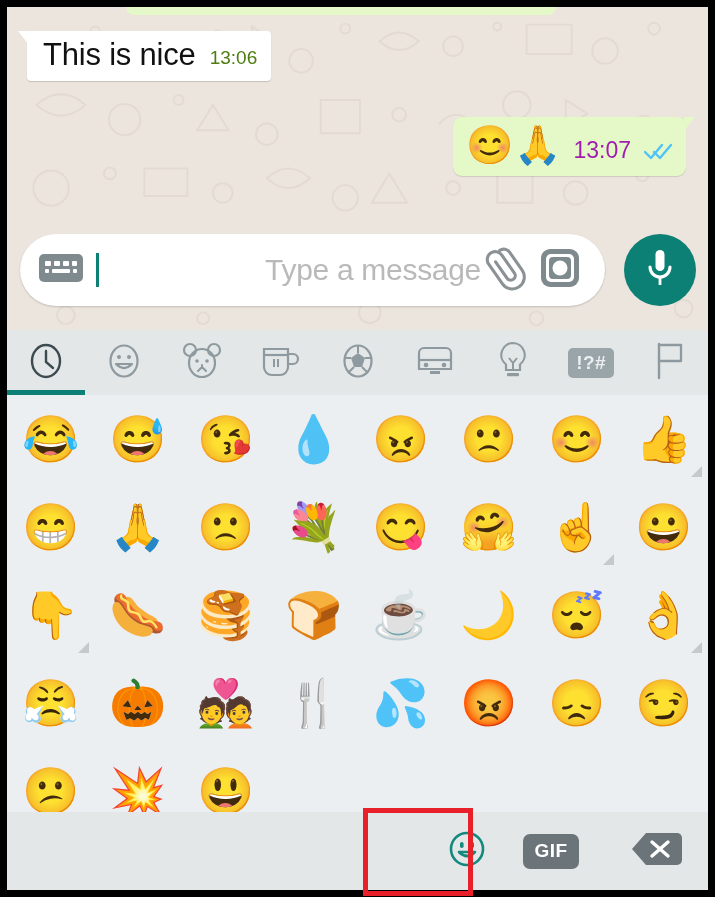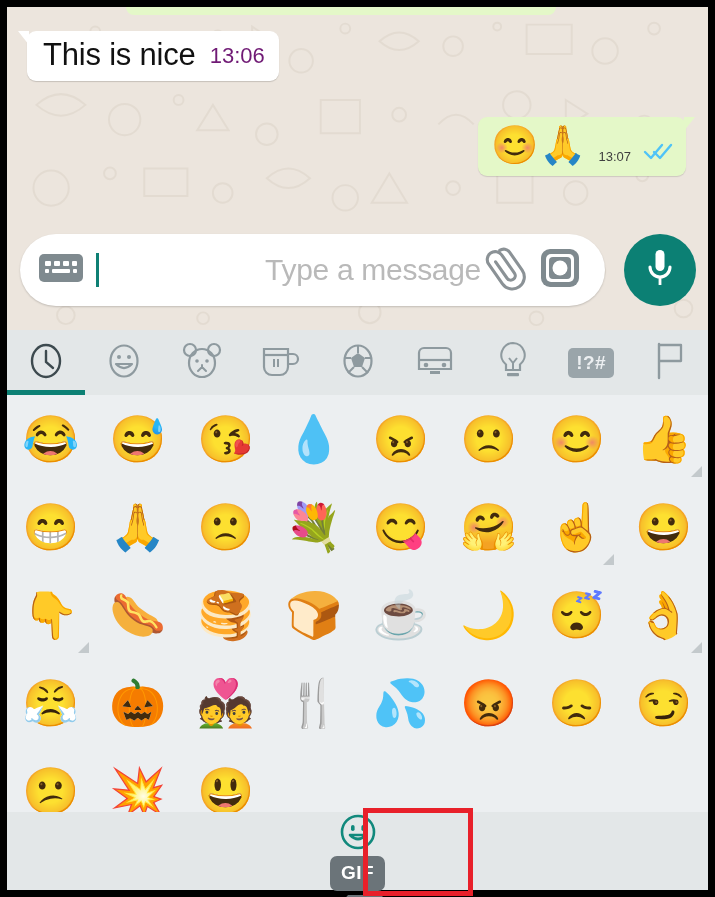--- a/index.html
+++ b/index.html
@@ -28,50 +28,50 @@
     opacity:.5;
     background-color:#ece5dd;
   }
   .doodle svg{width:100%;height:100%;display:block;}
   .bubble-cut{
     position:absolute;left:119px;top:-18px;width:430px;height:26px;
     background:#e4f8c8;border-radius:8px;
   }
   .msg-in{
     position:absolute;left:20px;top:24px;
-    background:#fff;border-radius:9px;
+    background:#fff;border-radius:4px;
     padding:8px 14px 9px 16px;
     display:flex;align-items:flex-end;gap:14px;
     box-shadow:0 1px 1px rgba(0,0,0,.16);
   }
   .msg-in:before{
     content:"";position:absolute;left:-9px;top:0;
     width:0;height:0;
     border-top:0 solid transparent;
     border-right:11px solid #fff;
     border-bottom:14px solid transparent;
   }
   .msg-in .txt{font-size:31px;color:#111;line-height:1.05;letter-spacing:-.2px;}
-  .msg-in .time{font-size:22px;color:#701a75;padding-bottom:3px;}
+  .msg-in .time{font-size:19px;color:#4d7c0f;padding-bottom:3px;}
 
   .msg-out{
     position:absolute;right:22px;top:110px;
     background:#e4f8c8;border-radius:9px;
     padding:7px 13px 8px 14px;
     display:flex;align-items:flex-end;gap:12px;
     box-shadow:0 1px 1px rgba(0,0,0,.13);
   }
   .msg-out:after{
     content:"";position:absolute;right:-9px;top:0;
     width:0;height:0;
     border-left:11px solid #e4f8c8;
     border-bottom:14px solid transparent;
   }
   .msg-out .emo{font-size:38px;line-height:1.15;letter-spacing:0px;}
-  .msg-out .time{font-size:13px;color:#404040;padding-bottom:4px;}
+  .msg-out .time{font-size:23px;color:#a21caf;padding-bottom:4px;}
   .ticks{display:inline-block;padding-bottom:3px;}
   
   .inputrow{
     position:absolute;left:0;top:216px;right:0;height:107px;
   }
   .inputbar{
     position:absolute;left:13px;top:11px;width:585px;height:72px;
     background:#fff;border-radius:36px;
     display:flex;align-items:center;
     box-shadow:0 1px 2px rgba(0,0,0,.18);
@@ -117,21 +117,21 @@
   .ecell.variant:after{
     content:"";position:absolute;right:6px;bottom:6px;
     width:0;height:0;
     border-left:11px solid transparent;
     border-bottom:11px solid #c3c9cc;
   }
   
   .bottombar{
     position:absolute;left:0;right:0;bottom:0;height:78px;
     background:#e3e7e8;
-    display:flex;align-items:center;flex-direction:column;
+    display:flex;align-items:center;
   }
   .bb-spacer{flex:1 1 auto;}
   .bb-smiley{width:62px;display:flex;align-items:center;justify-content:center;}
   .bb-gif{width:106px;display:flex;align-items:center;justify-content:center;}
   .gifbadge{
     background:#6b7479;color:#fff;border-radius:7px;
     font-size:19px;font-weight:bold;letter-spacing:.5px;
     padding:6px 11px 7px 11px;
   }
   .bb-del{width:104px;display:flex;align-items:center;justify-content:center;}

